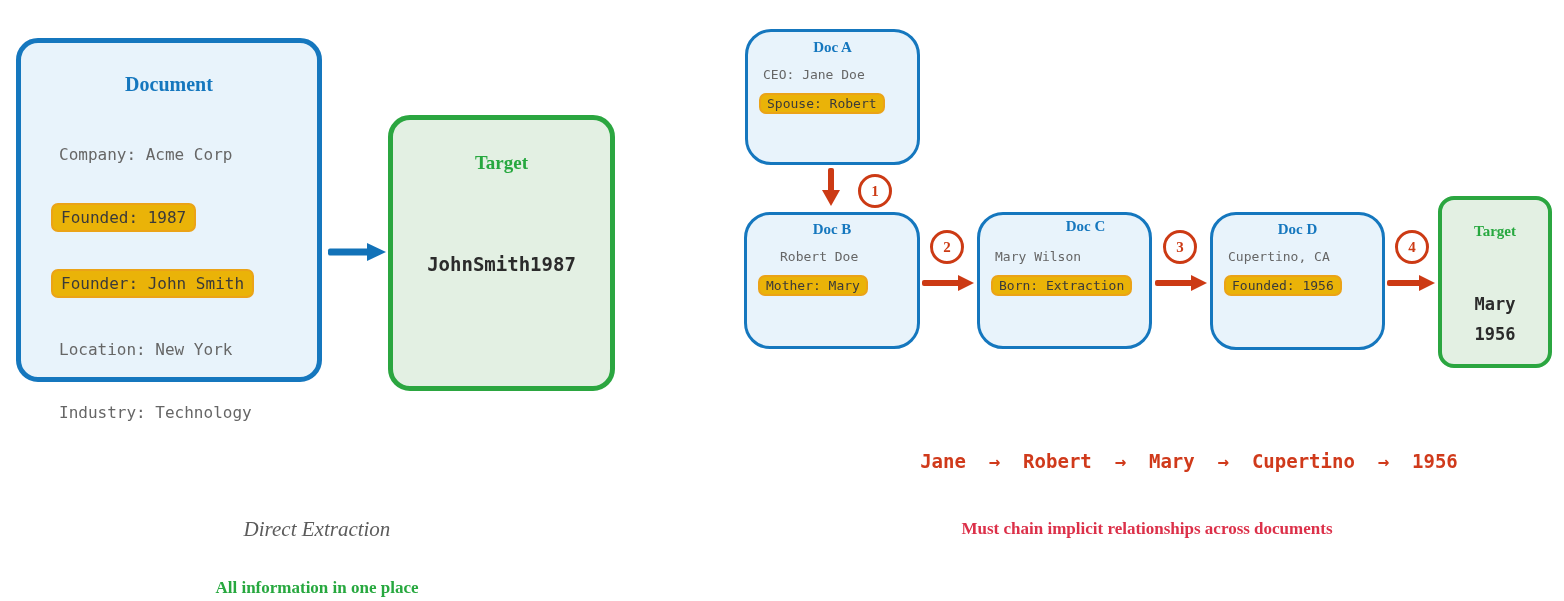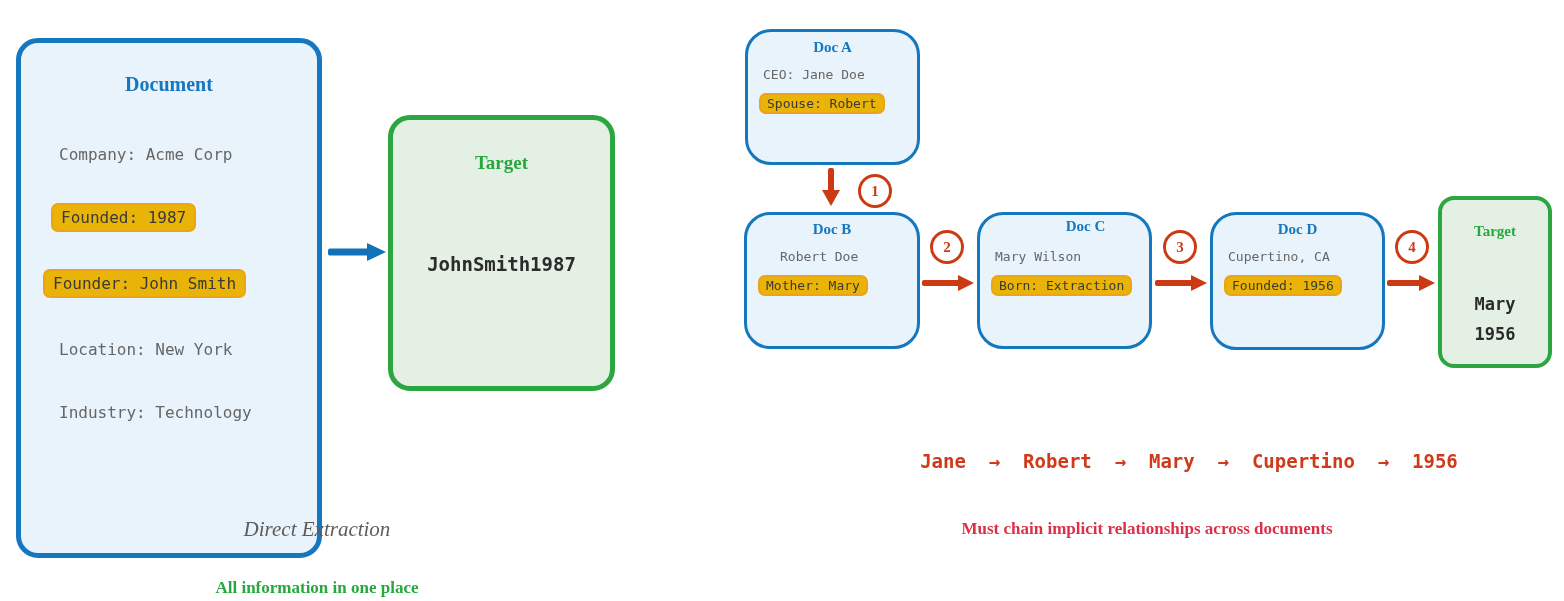--- a/index.html
+++ b/index.html
@@ -55,27 +55,27 @@
   .caption-green{font-family:"Liberation Serif",serif;font-weight:bold;font-size:17px;color:#27a83f;text-align:center;}
   .caption-crimson{font-family:"Liberation Serif",serif;font-weight:bold;font-size:17px;color:#dc3049;text-align:center;}
   .chain-text{font-family:"DejaVu Sans Mono","Liberation Mono",monospace;font-weight:bold;font-size:19px;
               color:#d03a1b;text-align:center;white-space:pre;}
 </style>
 </head>
 <body>
 
 <div id="canvas">
 
-  <div class="abs doc-box" style="left:16px;top:38px;width:306px;height:520px;">
+  <div class="abs doc-box" style="left:16px;top:38px;width:306px;height:344px;">
     <div class="abs box-title lg" style="top:30px;">Document</div>
     <div class="abs mono lg" style="left:38px;top:102px;">Company: Acme Corp</div>
     <div class="abs" style="left:30px;top:160px;">
       <span class="hl lg">Founded: 1987</span>
     </div>
-    <div class="abs" style="left:22px;top:226px;">
+    <div class="abs" style="left:30px;top:226px;">
       <span class="hl lg">Founder: John Smith</span>
     </div>
     <div class="abs mono lg" style="left:38px;top:297px;">Location: New York</div>
     <div class="abs mono lg" style="left:38px;top:360px;">Industry: Technology</div>
   </div>
 
   <div class="abs arrow-r blue" style="left:328px;top:243px;width:58px;height:18px;">
     <div class="shaft" style="width:42px;"></div>
       <div class="head"></div>
   </div>

